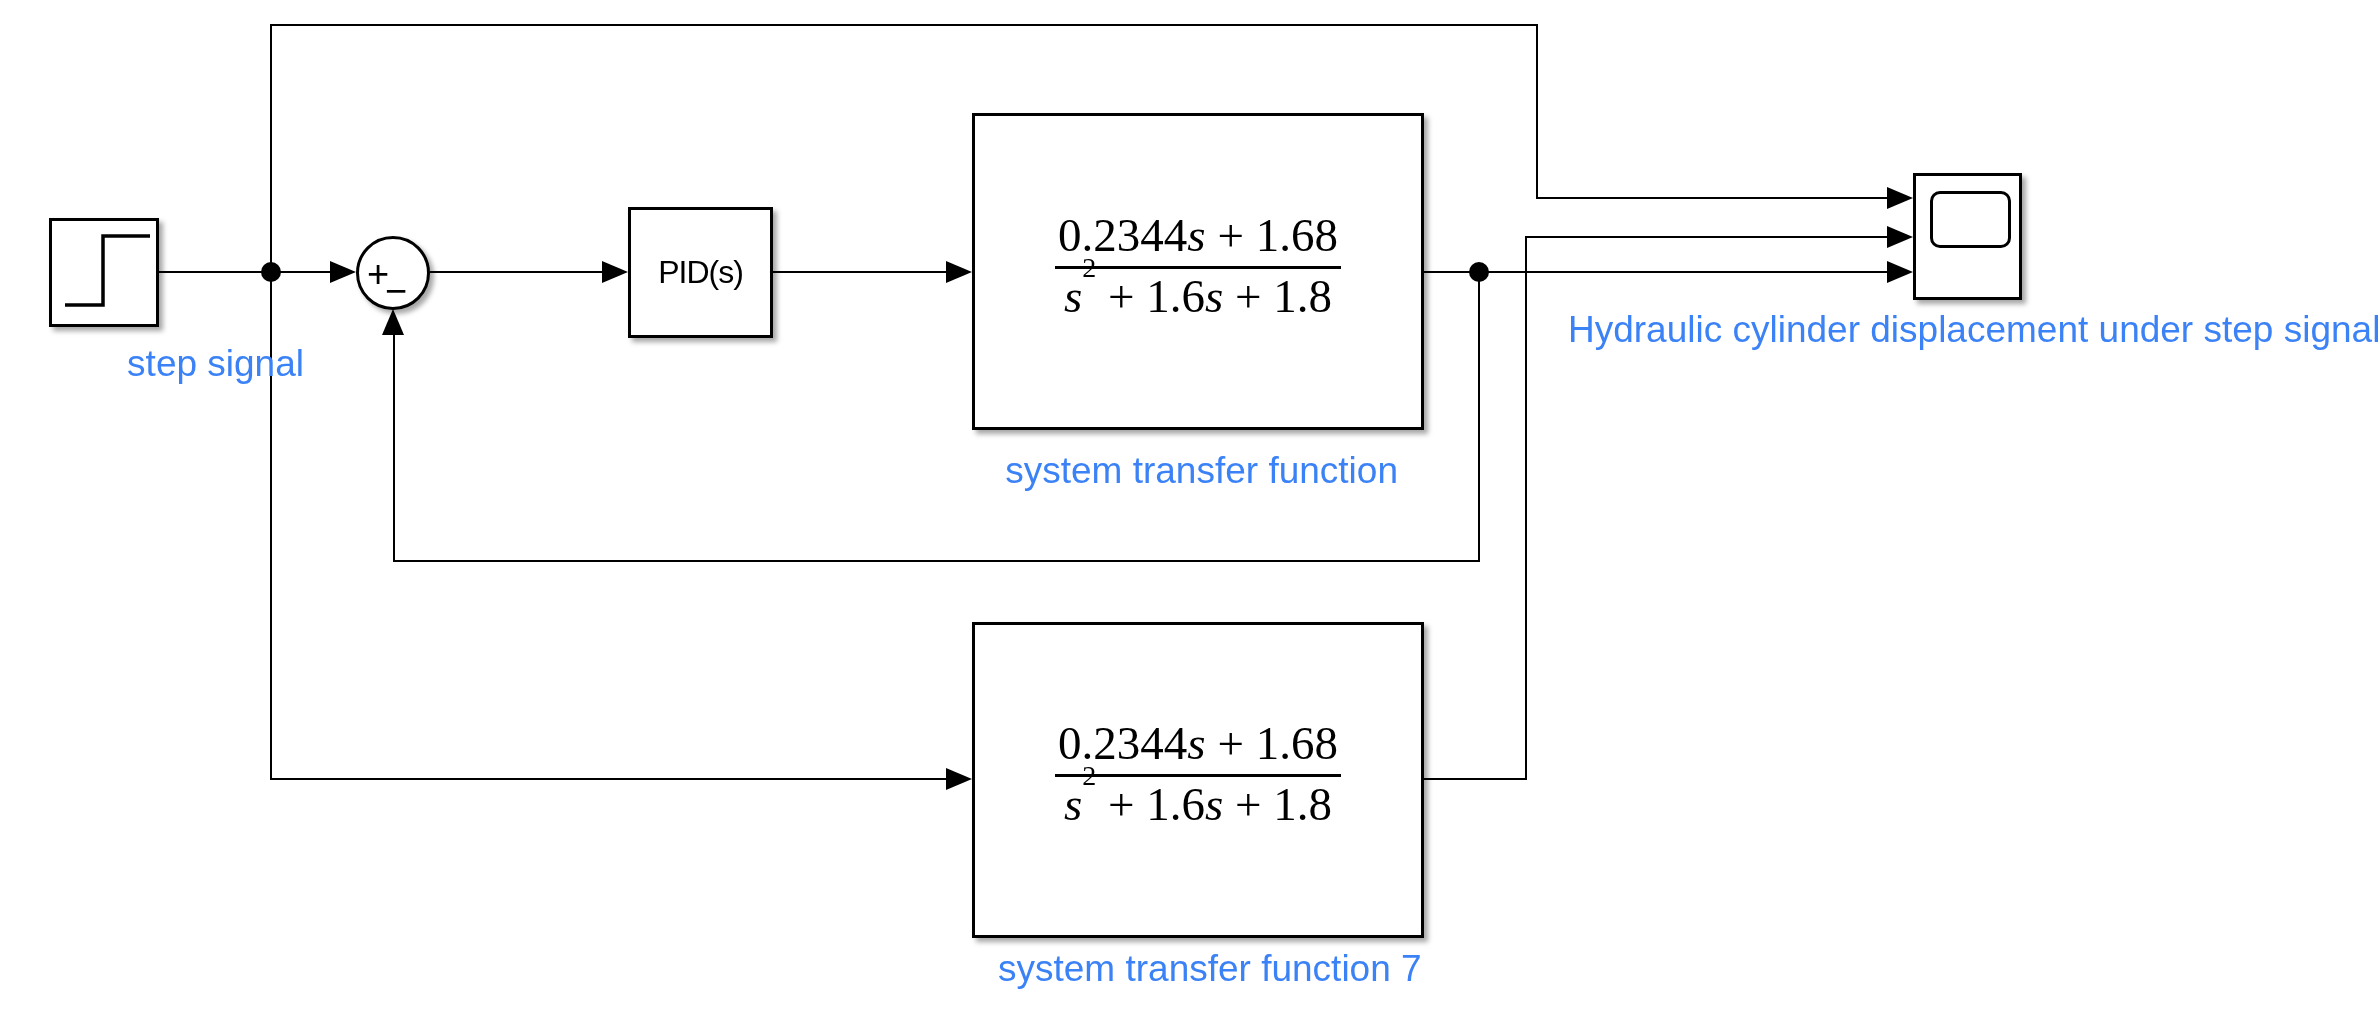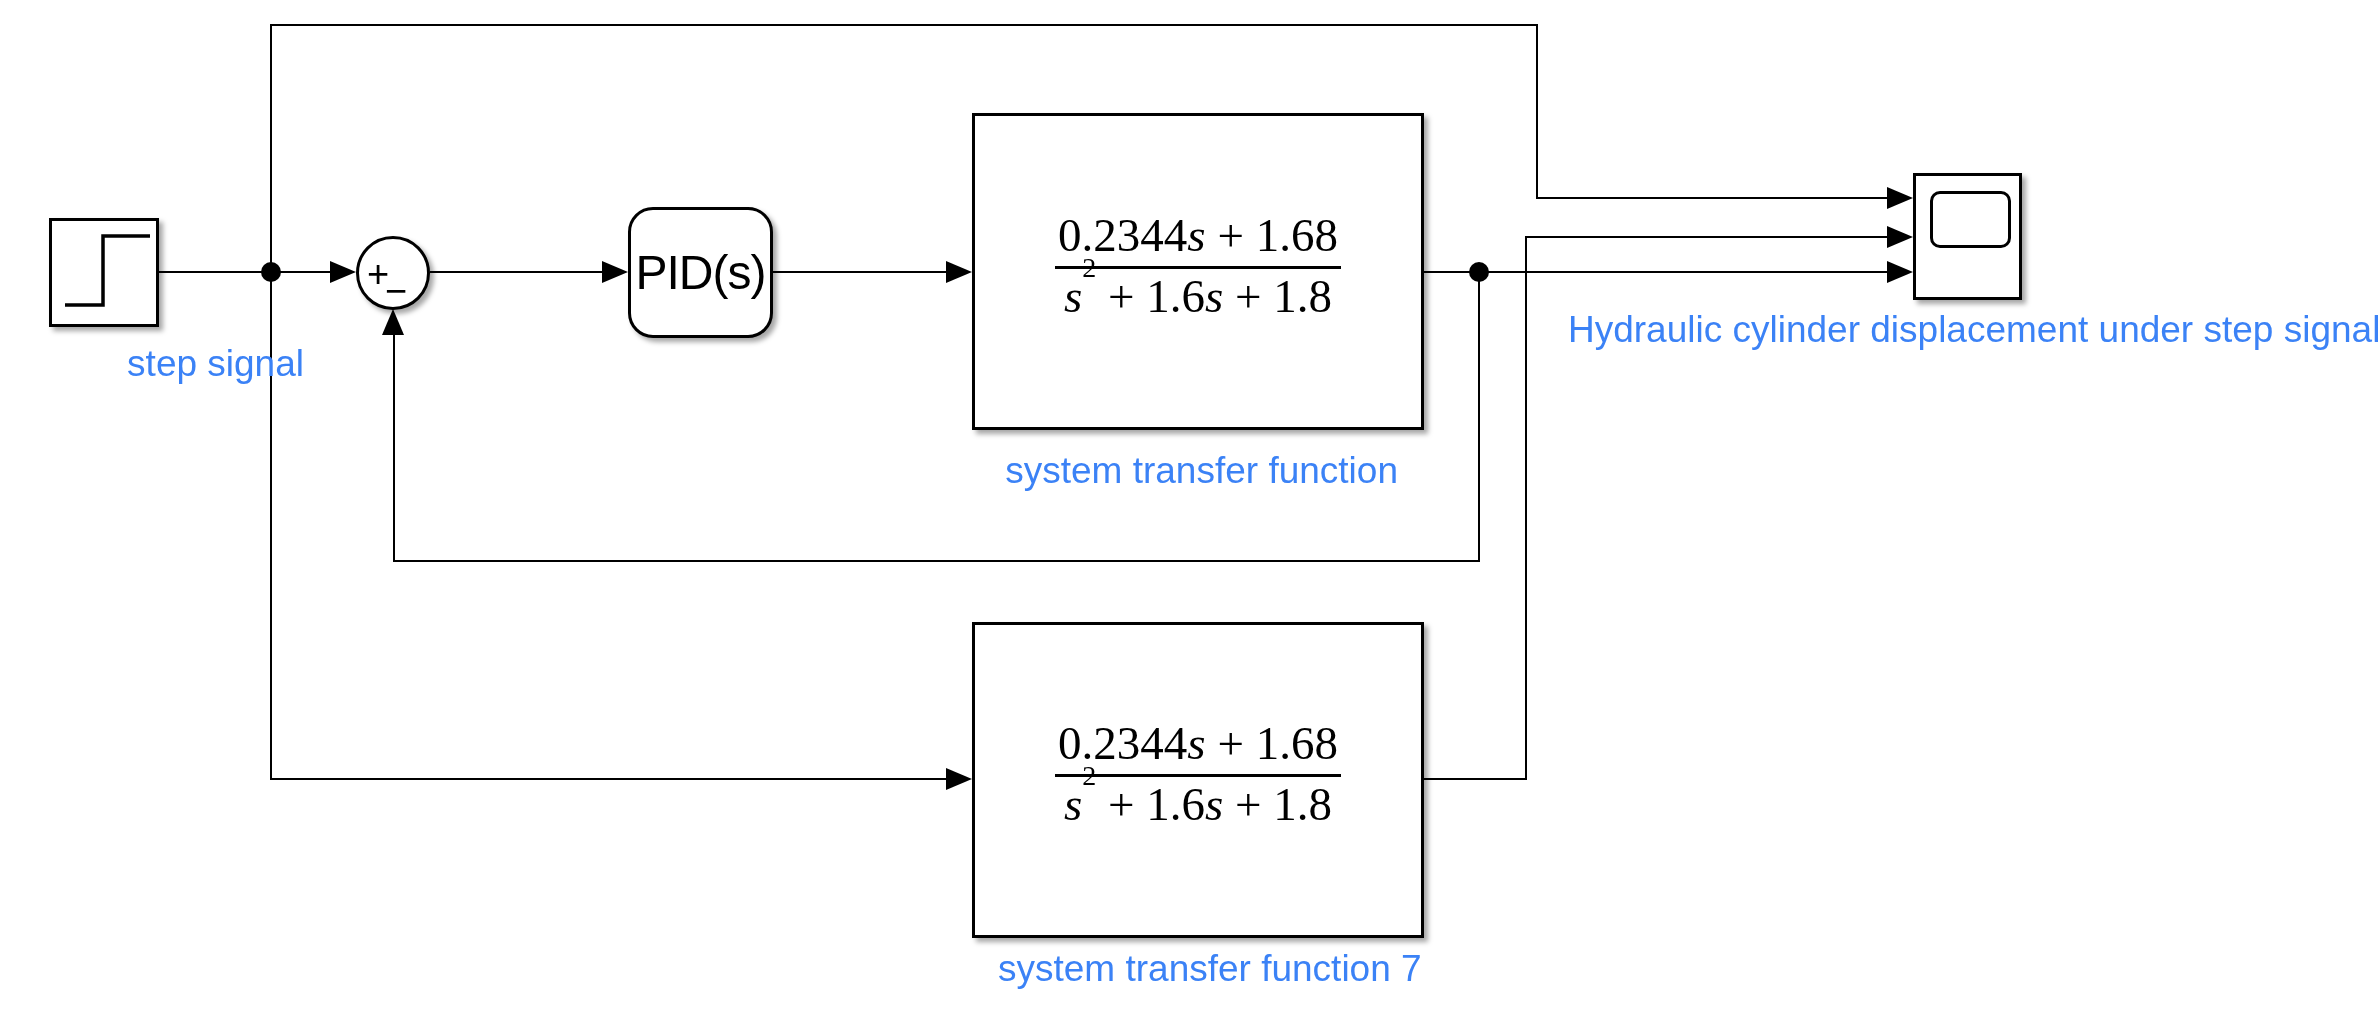--- a/index.html
+++ b/index.html
@@ -24,21 +24,21 @@
     border-bottom:26px solid #000;}
   
   .dot{position:absolute;width:20px;height:20px;border-radius:50%;background:#000;}
   
   .block{position:absolute;background:#fff;border:3px solid #000;
     box-sizing:border-box;box-shadow:4px 4px 5px rgba(0,0,0,0.35);}
   .sum-circle{border-radius:50%;}
   .sum-sign{position:absolute;transform:translate(-50%,-50%);
     font-size:38px;font-weight:400;line-height:1;}
   .pid-block{display:flex;align-items:center;justify-content:center;
-    font-size:48px;letter-spacing:-1px;border-radius:25px;}
+    font-size:32px;letter-spacing:-1px;}
   .tf-block{display:flex;align-items:center;justify-content:center;}
   .tf-formula{display:flex;flex-direction:column;align-items:center;
     font-family:"Liberation Serif", serif;font-size:47px;line-height:1.08;
     transform:translateY(-6px);}
   .tf-formula span{white-space:pre;}
   .frac-bar{width:286px;height:3px;background:#000;margin:5px 0 2px 0;}
   .it{font-style:italic;}
   .frac-den sup{font-size:28px;position:relative;top:-18px;line-height:0;}
   
   .scope-screen{position:absolute;left:14px;top:15px;width:81px;height:57px;

